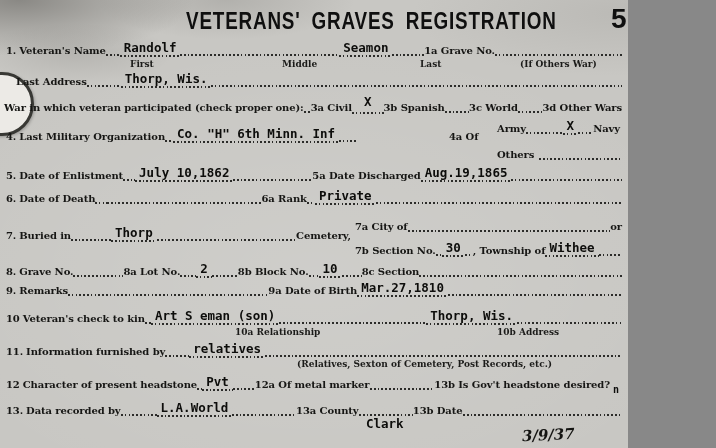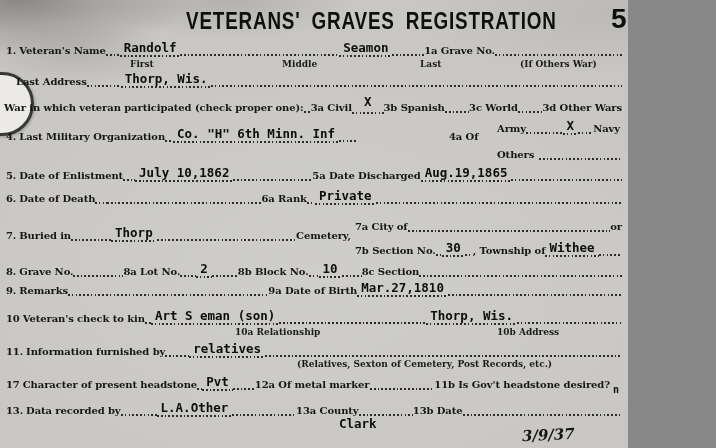--- a/index.html
+++ b/index.html
@@ -191,39 +191,39 @@
   <div class="row" style="top:340px">
     <span class="num">11.</span>
     <span class="lbl">Information furnished by</span>
     <span class="dots" style="width:24px"></span>
     <span class="typed">relatives</span>
     <span class="dots" style="flex:1"></span>
   </div>
   <span class="sub" style="left:277px;top:359px">(Relatives, Sexton of Cemetery, Post Records, etc.)</span>
 
   <div class="row" style="top:373px">
-    <span class="num">17</span>
+    <span class="num">12</span>
     <span class="lbl sm">Character of present headstone</span>
     <span class="dots" style="width:8px"></span>
     <span class="typed">Pvt</span>
     <span class="dots" style="width:34px"></span>
     <span class="lbl sm">12a Of metal marker</span>
     <span class="dots" style="width:100px"></span>
-    <span class="lbl sm">11b Is Gov't headstone desired?</span>
+    <span class="lbl sm">13b Is Gov't headstone desired?</span>
     <span class="typed low">n</span>
     <span class="dots" style="flex:1"></span>
   </div>
 
   <div class="row" style="top:399px">
     <span class="num">13.</span>
     <span class="lbl sm">Data recorded by</span>
     <span class="dots" style="width:36px"></span>
-    <span class="typed">L.A.Other</span>
+    <span class="typed">L.A.World</span>
     <span class="dots" style="flex:2"></span>
     <span class="lbl sm">13a County</span>
     <span class="dots" style="flex:1.7"></span>
     <span class="lbl sm">13b Date</span>
     <span class="dots" style="flex:5"></span>
   </div>
-  <span class="typed abs" style="left:335px;top:417px">Clark</span>
+  <span class="typed abs" style="left:362px;top:417px">Clark</span>
   <span class="hand" style="left:522px;top:426px">3/9/37</span>
 
 </div>
 
 </body></html>

